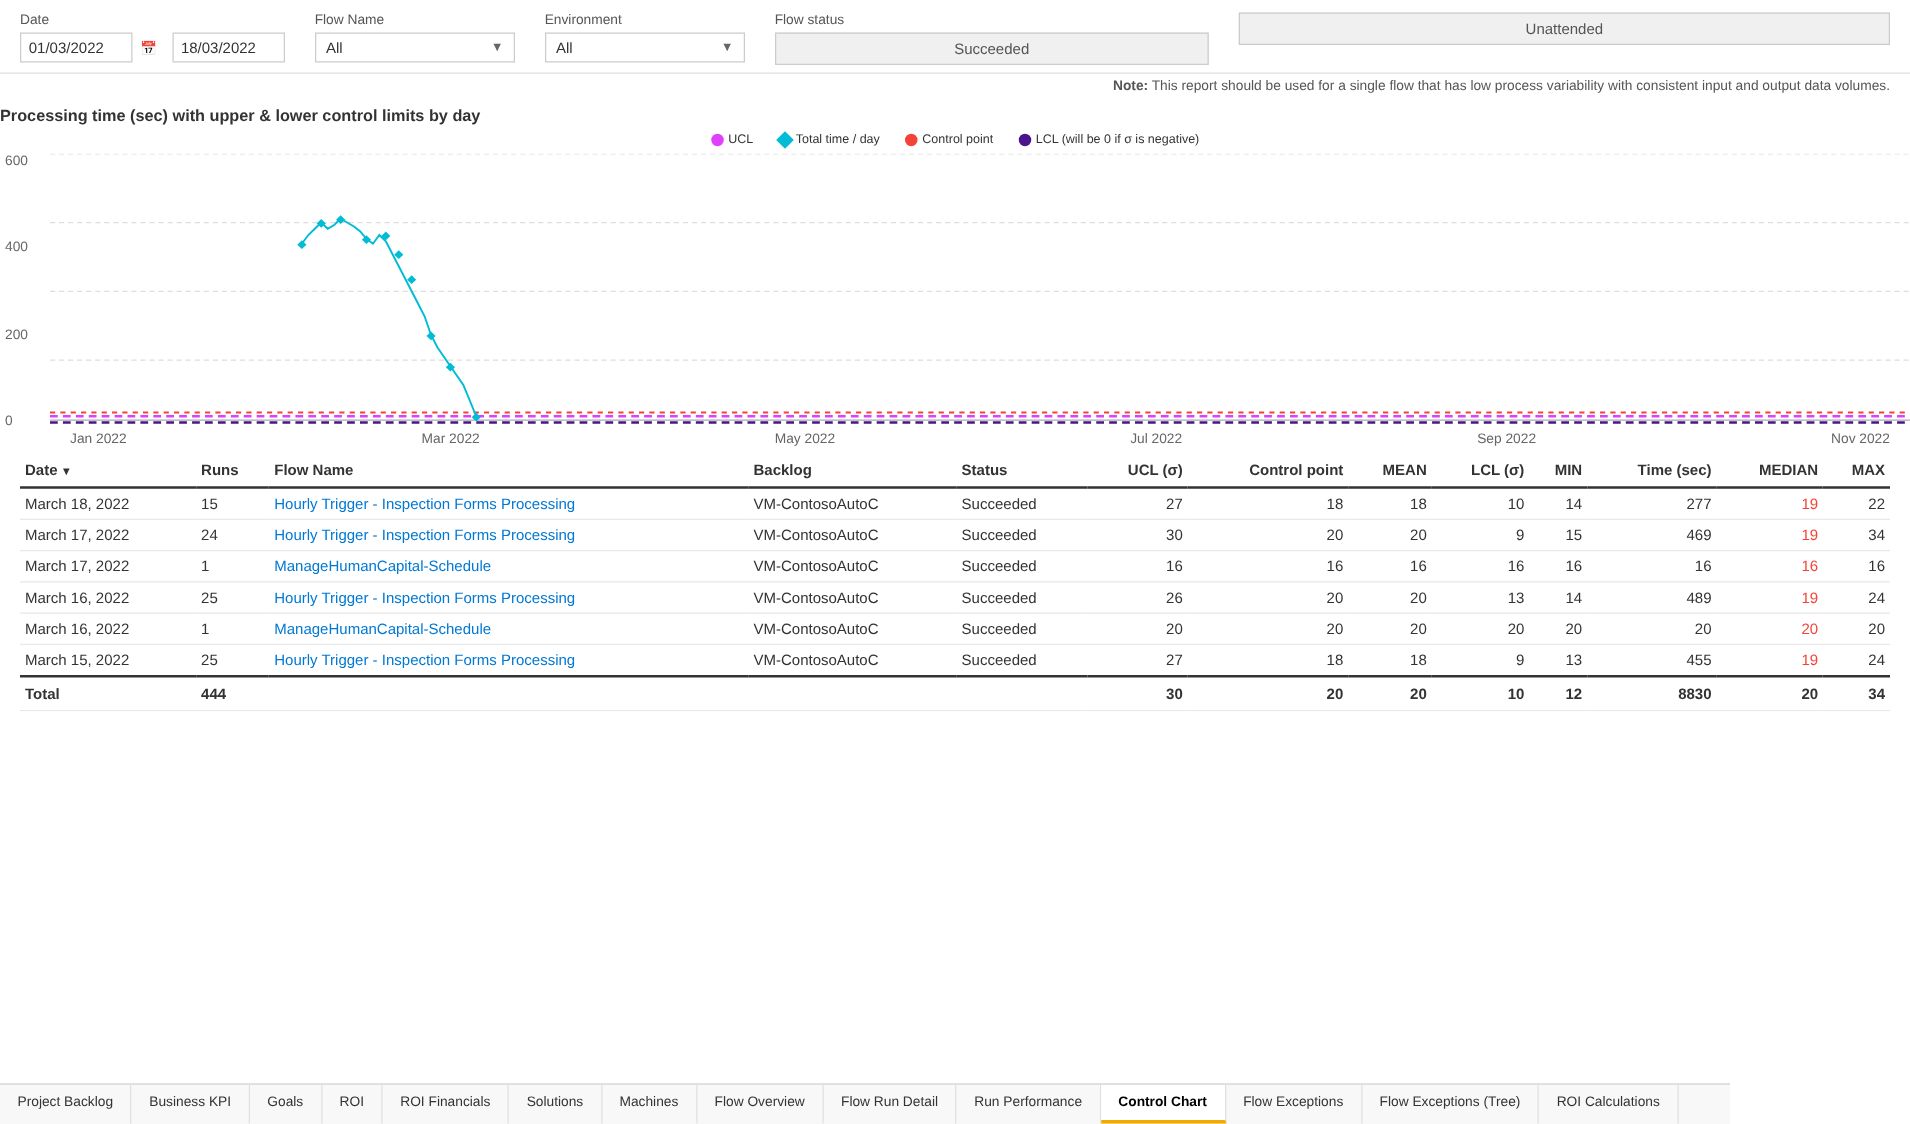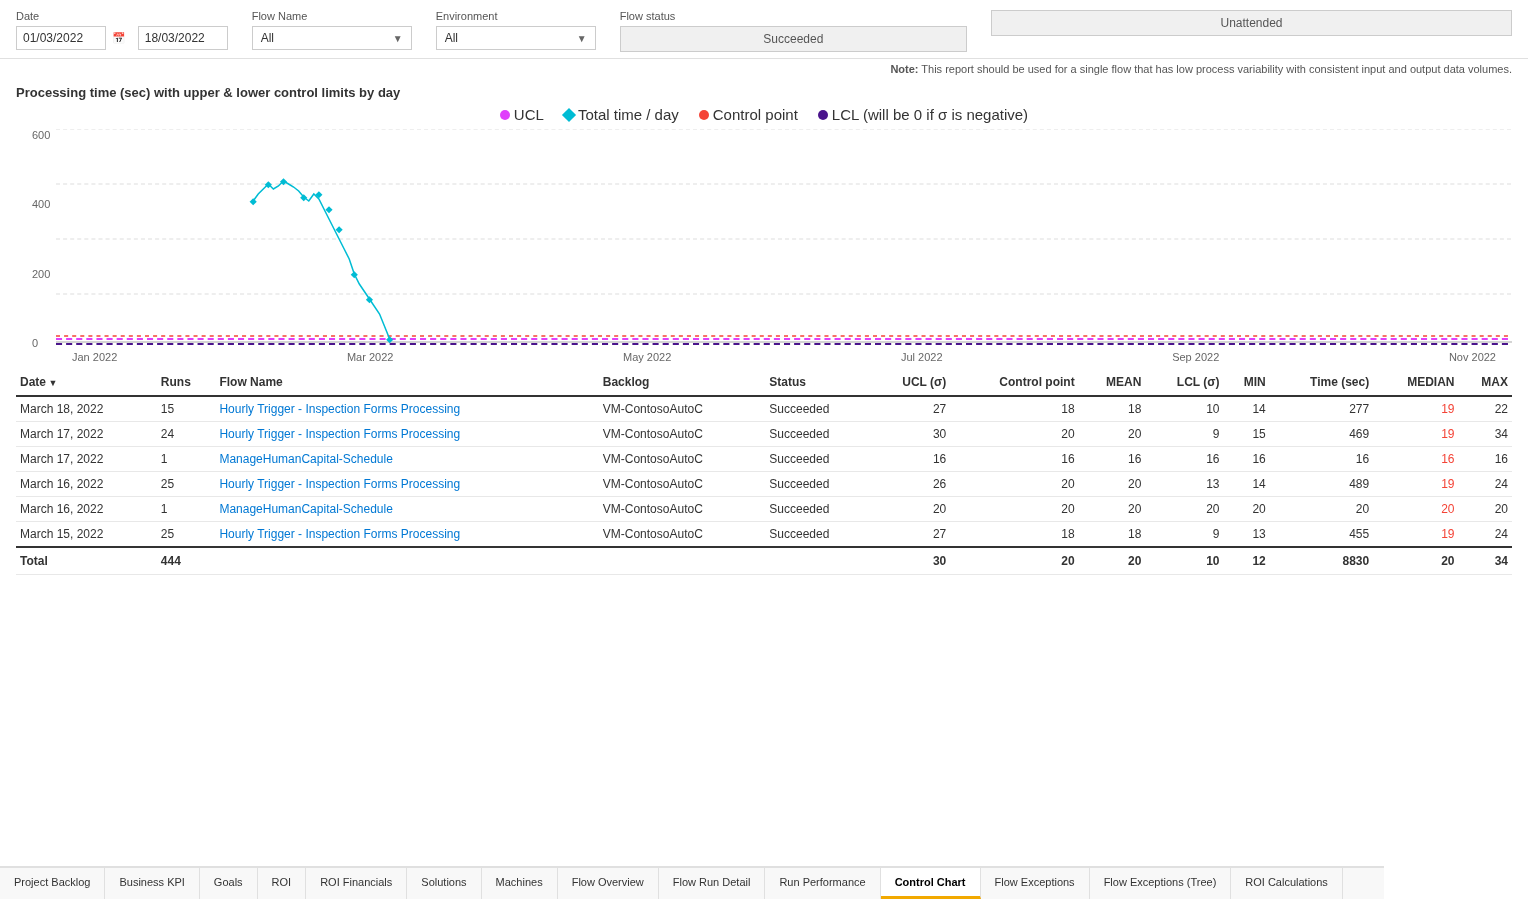--- a/index.html
+++ b/index.html
@@ -12,25 +12,25 @@
     .date-input { border: 1px solid #ccc; padding: 4px 6px; font-size: 12px; width: 90px; color: #333; }
     .date-sep { font-size: 12px; color: #333; }
     .dropdown { border: 1px solid #ccc; padding: 4px 8px; font-size: 12px; min-width: 160px; display: flex; align-items: center; justify-content: space-between; cursor: pointer; background: #fff; }
     .dropdown .arrow { font-size: 10px; color: #666; }
     .status-btn { border: 1px solid #ccc; padding: 5px 20px; font-size: 12px; background: #f0f0f0; color: #555; cursor: pointer; min-width: 180px; text-align: center; }
     .status-btn.wide { min-width: 260px; }
     
     .note-bar { text-align: right; padding: 4px 16px; font-size: 11px; color: #555; }
     .note-bar strong { font-weight: 600; }
     
-    .chart-section { padding: 6px 16px 4px; }
+    .chart-section { padding: 6px 0 4px; }
     .chart-title { font-size: 13px; font-weight: 700; margin-bottom: 6px; }
     
     .legend { display: flex; align-items: center; gap: 20px; margin-bottom: 6px; justify-content: center; flex-wrap: wrap; }
-    .legend-item { display: flex; align-items: center; gap: 4px; font-size: 15px; }
+    .legend-item { display: flex; align-items: center; gap: 4px; font-size: 10px; }
     .legend-dot { width: 10px; height: 10px; border-radius: 50%; display: inline-block; }
     
     .y-labels { position: absolute; left: 0; top: 0; height: 100%; display: flex; flex-direction: column; justify-content: space-between; font-size: 11px; color: #666; padding: 0 4px; width: 40px; }
     
     .x-labels { display: flex; justify-content: space-between; padding: 2px 16px 2px 56px; font-size: 11px; color: #666; }
     
     .table-section { padding: 0 16px; overflow-y: auto; max-height: 310px; }
     table { width: 100%; border-collapse: collapse; font-size: 12px; }
     thead th { text-align: left; padding: 6px 4px; border-bottom: 2px solid #333; font-weight: 700; font-size: 12px; white-space: nowrap; }
     thead th.sort-active::after { content: ' ▼'; font-size: 9px; }
@@ -105,21 +105,21 @@
       <span>Control point</span>
     </div>
     <div class="legend-item">
       <span class="legend-dot" style="background:#4a148c;"></span>
       <span>LCL (will be 0 if σ is negative)</span>
     </div>
   </div>
 
   <div class="chart-wrapper">
 
-    <div class="y-labels" style="position:absolute;left:12px;top:0;height:220px;display:flex;justify-content:space-between;padding:0 4px;width:40px;">
+    <div class="y-labels" style="position:absolute;left:0;top:0;height:220px;display:flex;justify-content:space-between;padding:0 4px;width:40px;">
       <span>600</span>
       <span>400</span>
       <span>200</span>
       <span>0</span>
     </div>
     <svg width="100%" height="220" viewBox="0 0 1440 220" preserveAspectRatio="none" style="display:block;">
 
       <line x1="0" y1="0" x2="1440" y2="0" stroke="#ddd" stroke-width="1" stroke-dasharray="4,3"></line>
       <line x1="0" y1="55" x2="1440" y2="55" stroke="#ddd" stroke-width="1" stroke-dasharray="4,3"></line>
       <line x1="0" y1="110" x2="1440" y2="110" stroke="#ddd" stroke-width="1" stroke-dasharray="4,3"></line>

